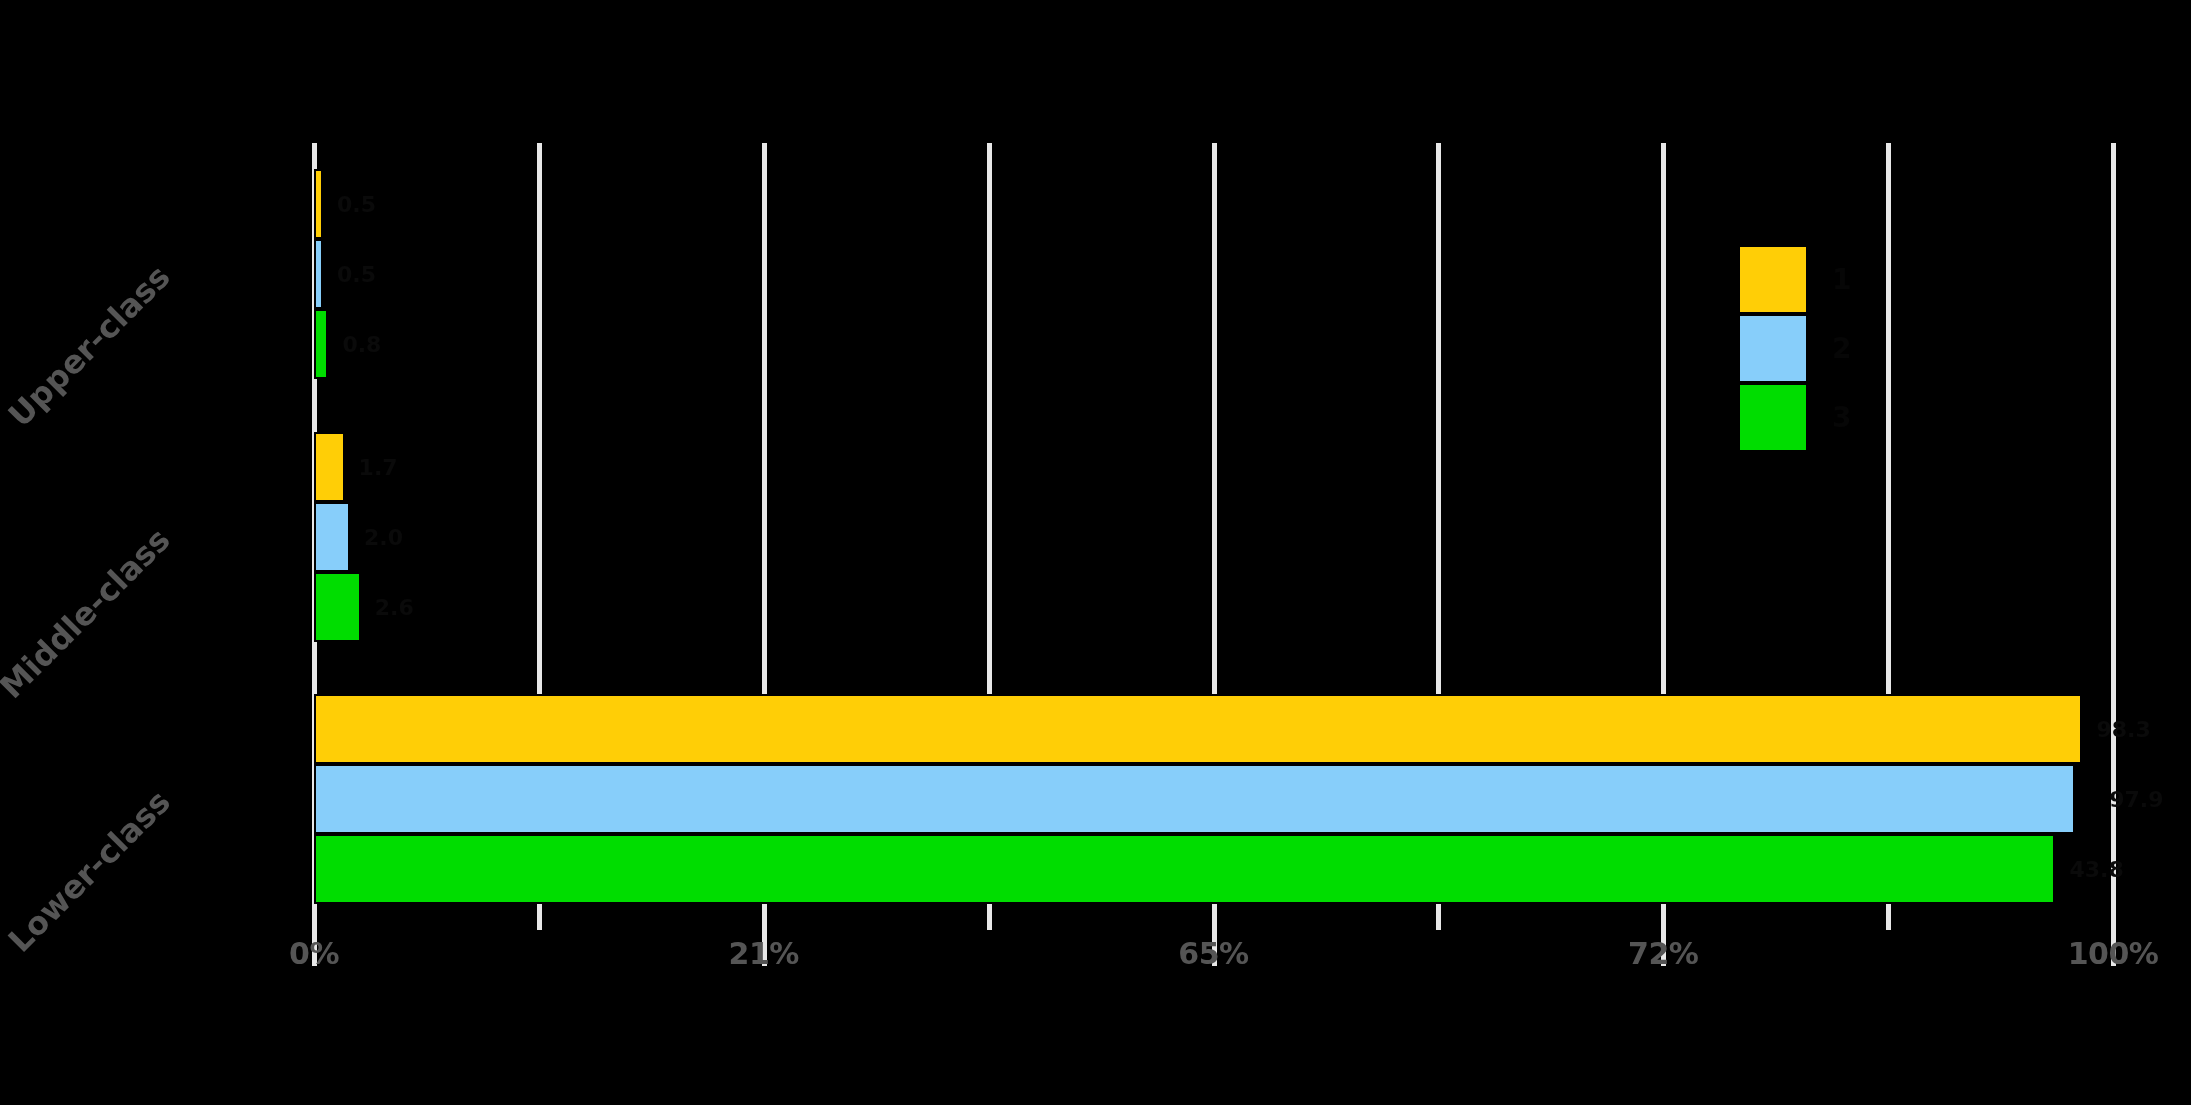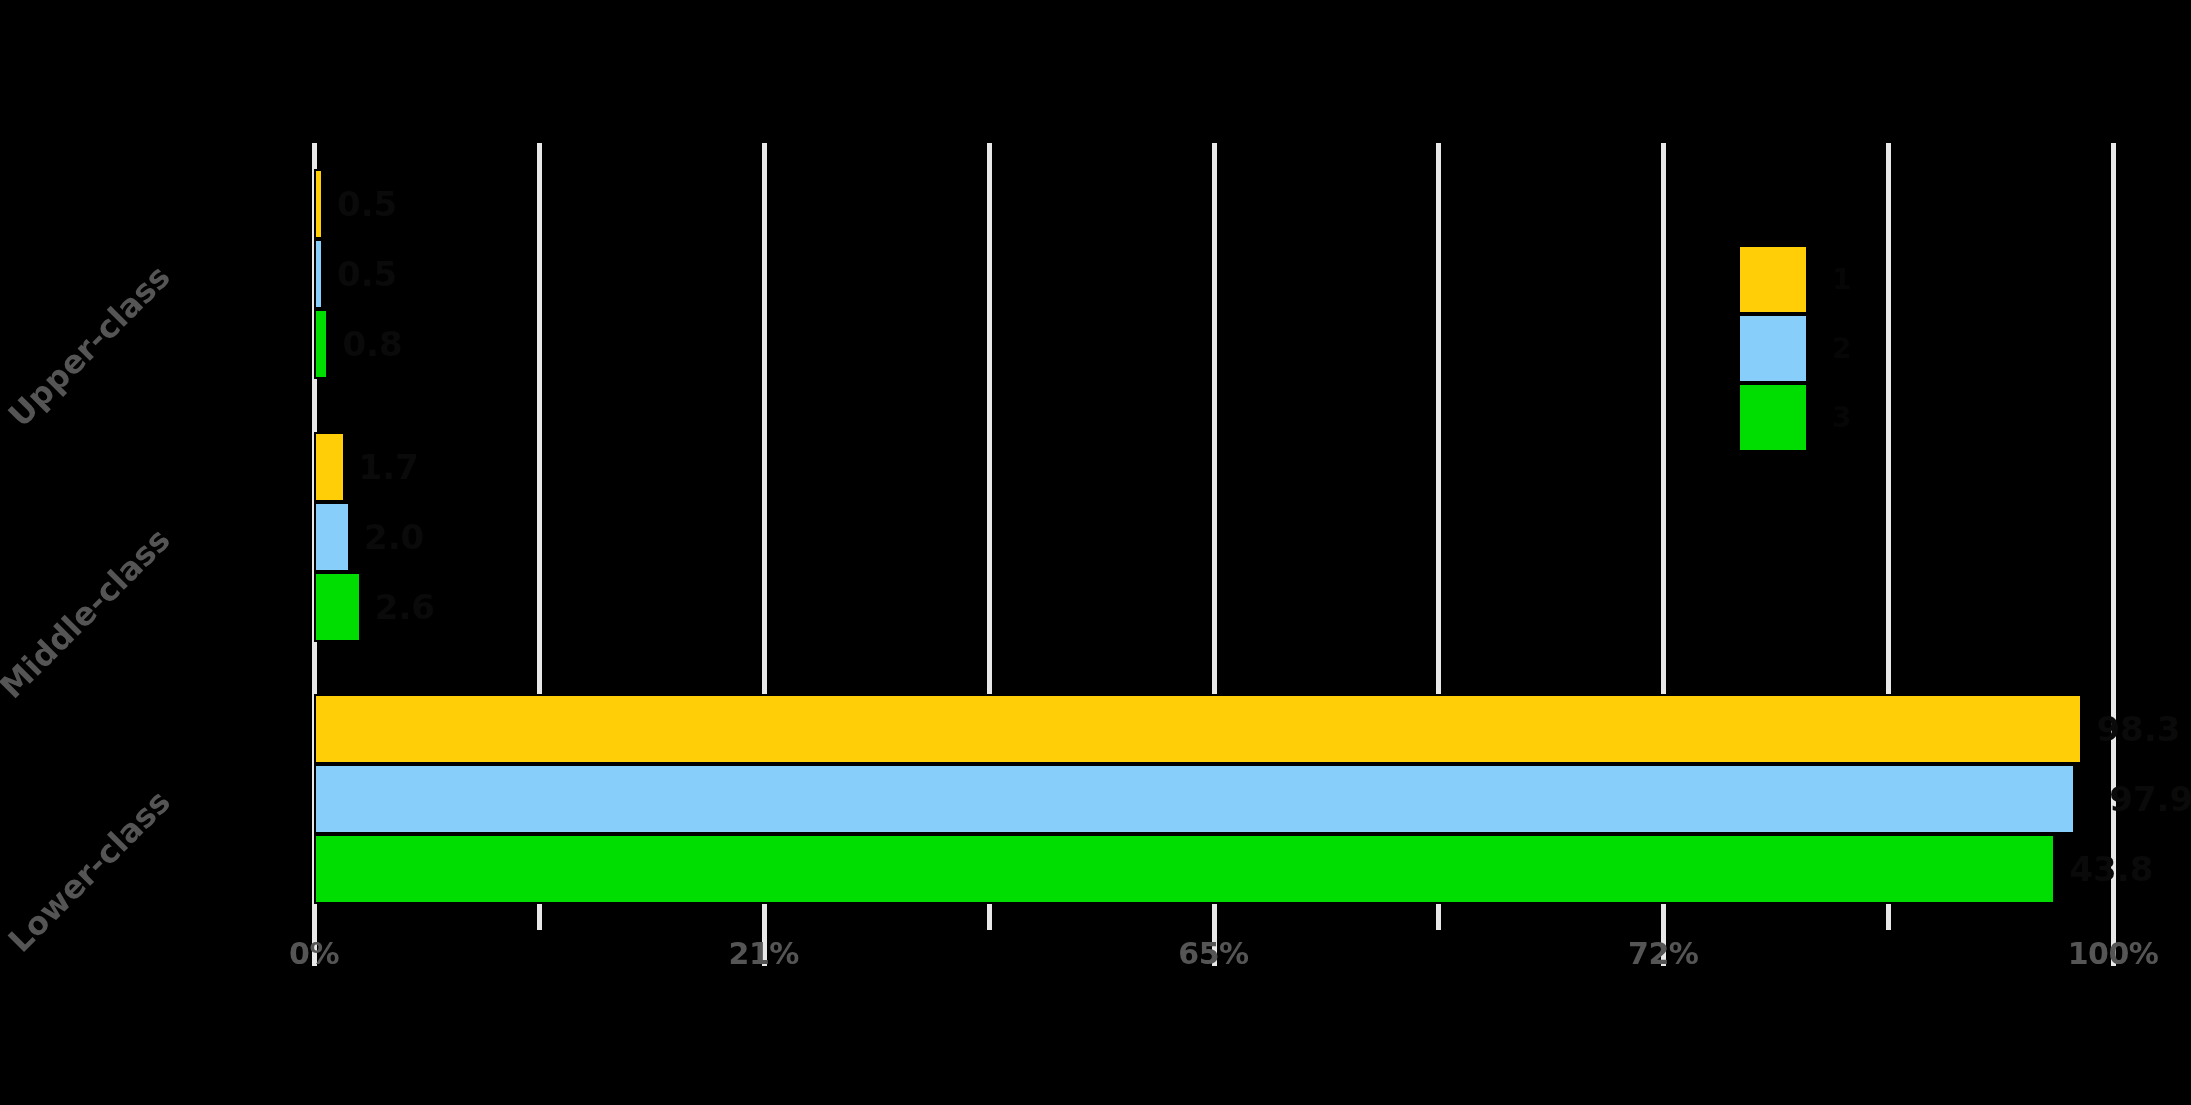--- a/index.html
+++ b/index.html
@@ -67,21 +67,21 @@
   .bar {
     position: absolute;
     left: 0;
     box-sizing: border-box;
     border: 2px solid #000000;
   }
 
   .bar-value {
     position: absolute;
     color: #0a0a0a;
-    font-size: 34px;
+    font-size: 22px;
     font-weight: bold;
     white-space: nowrap;
     transform: translateY(-50%);
   }
 
   
   .ycat-label {
     position: absolute;
     color: #555555;
     font-size: 32px;

